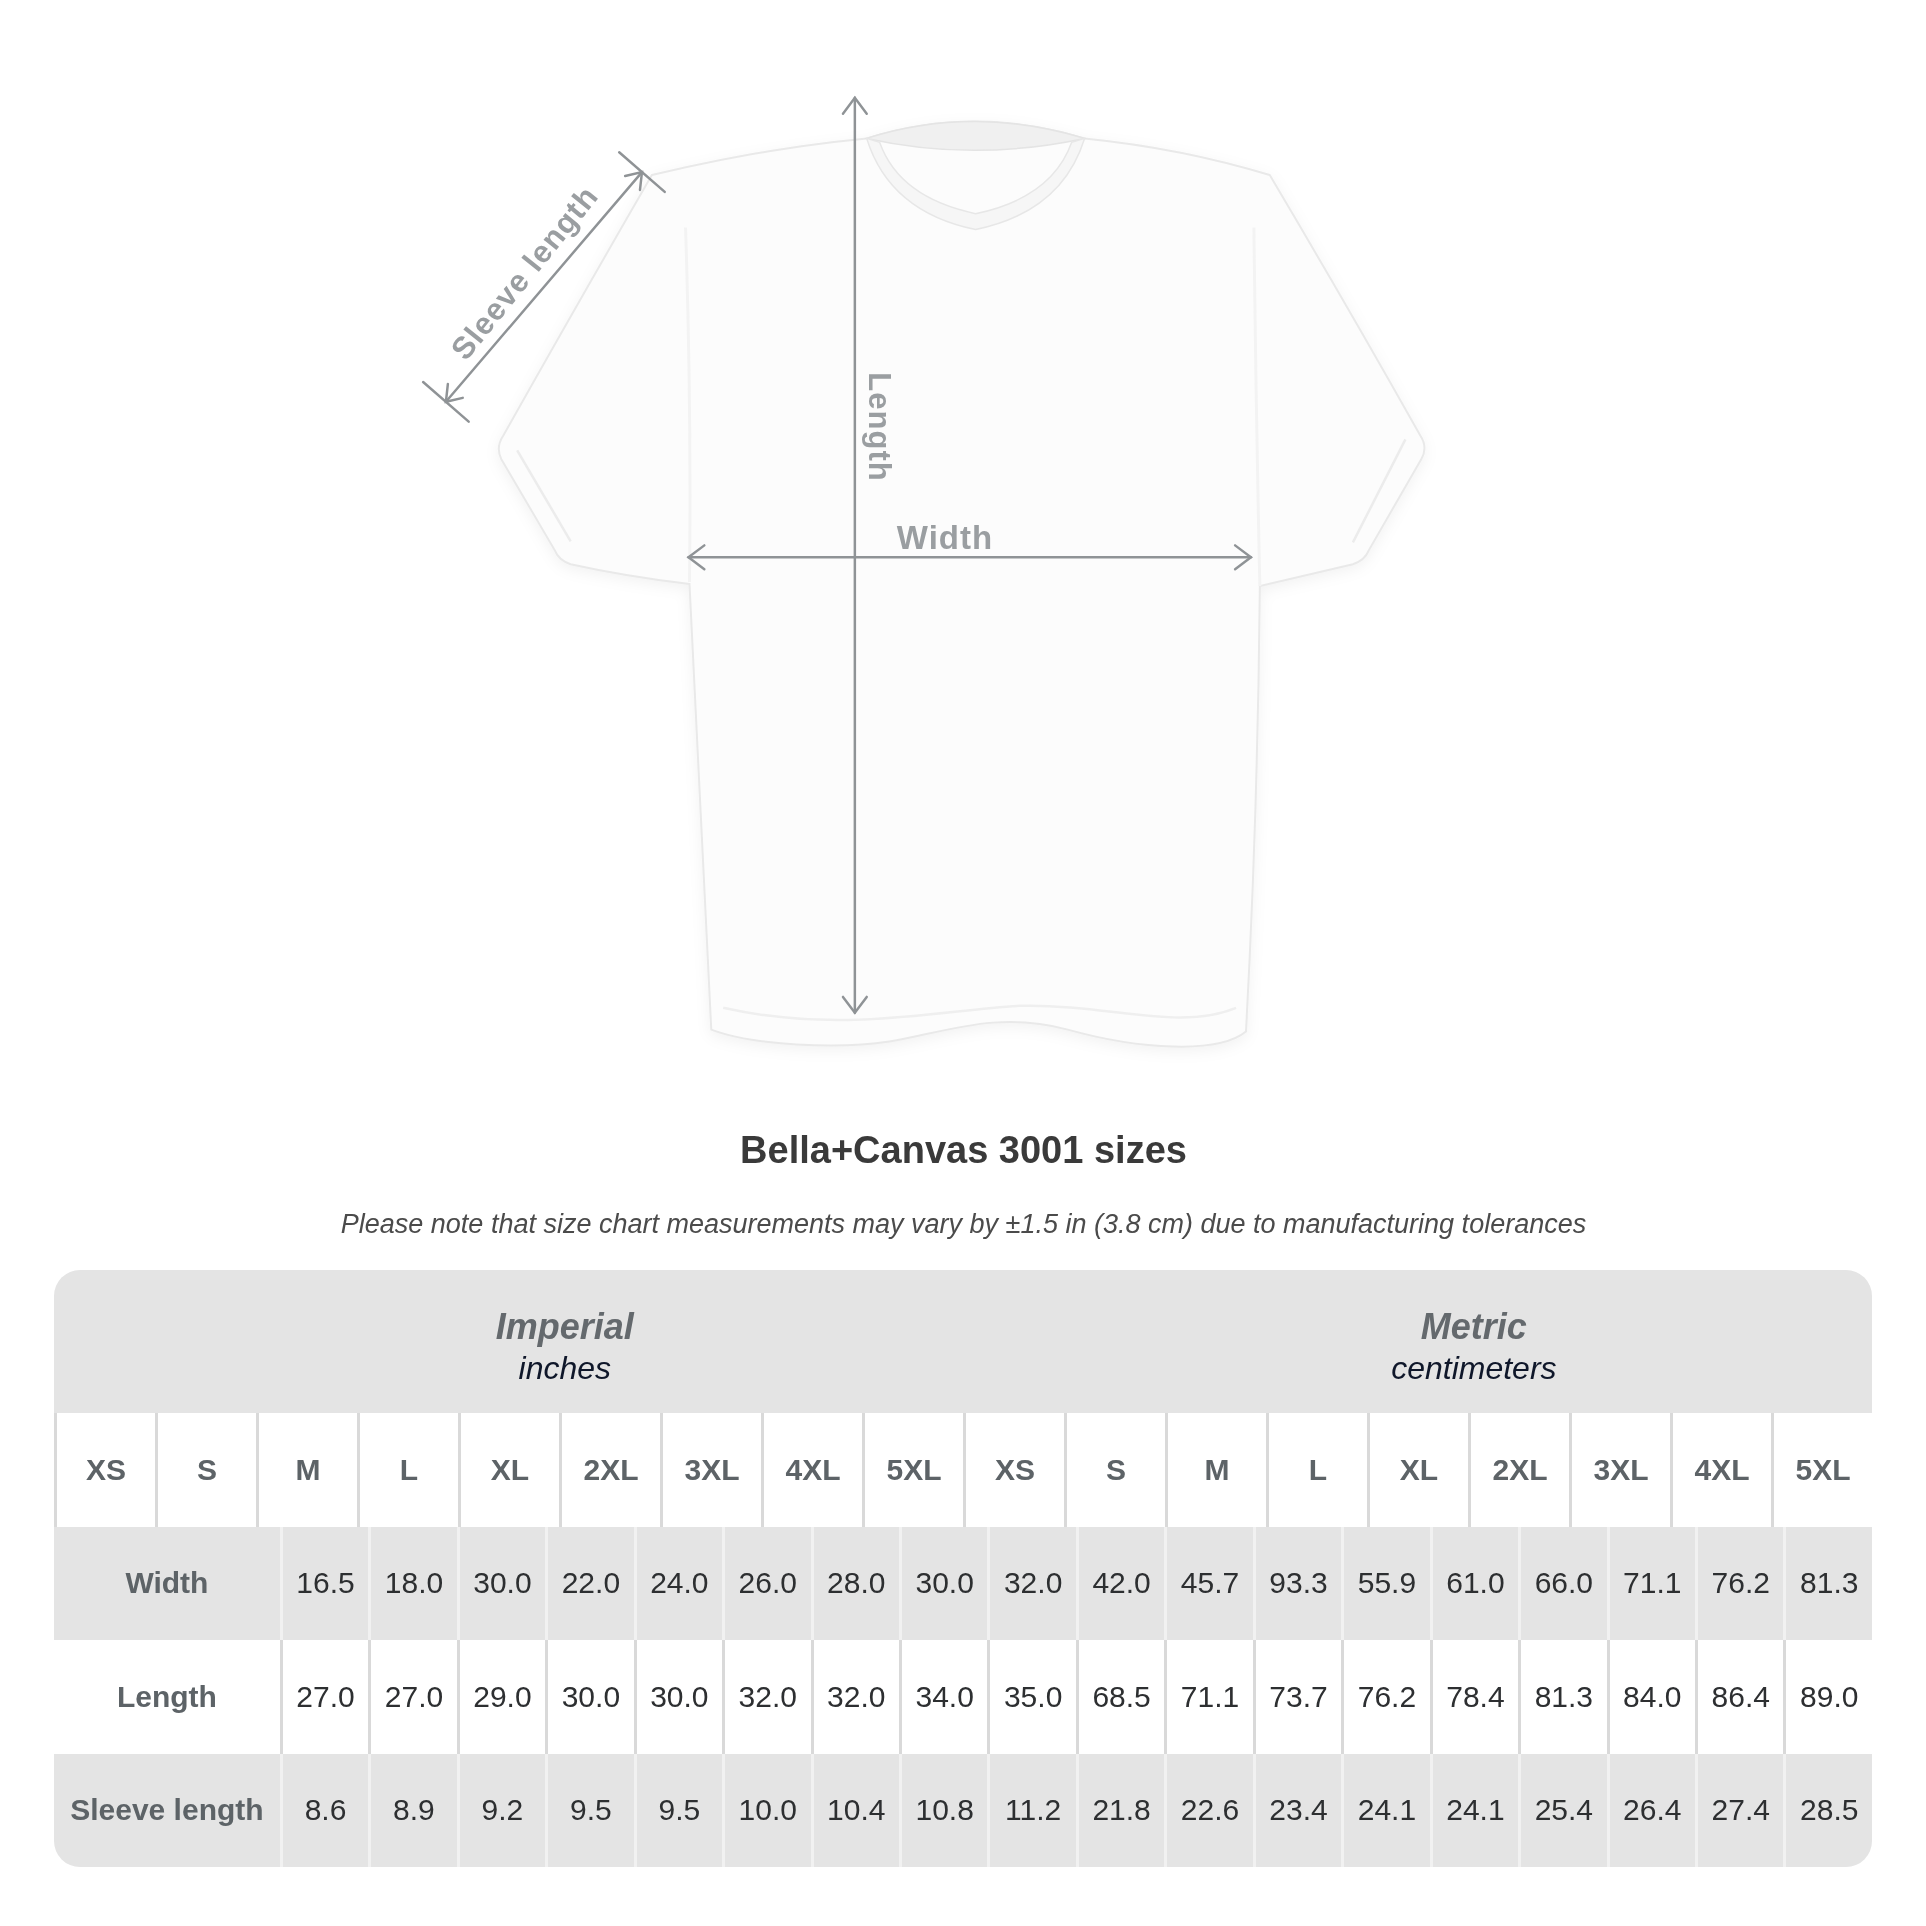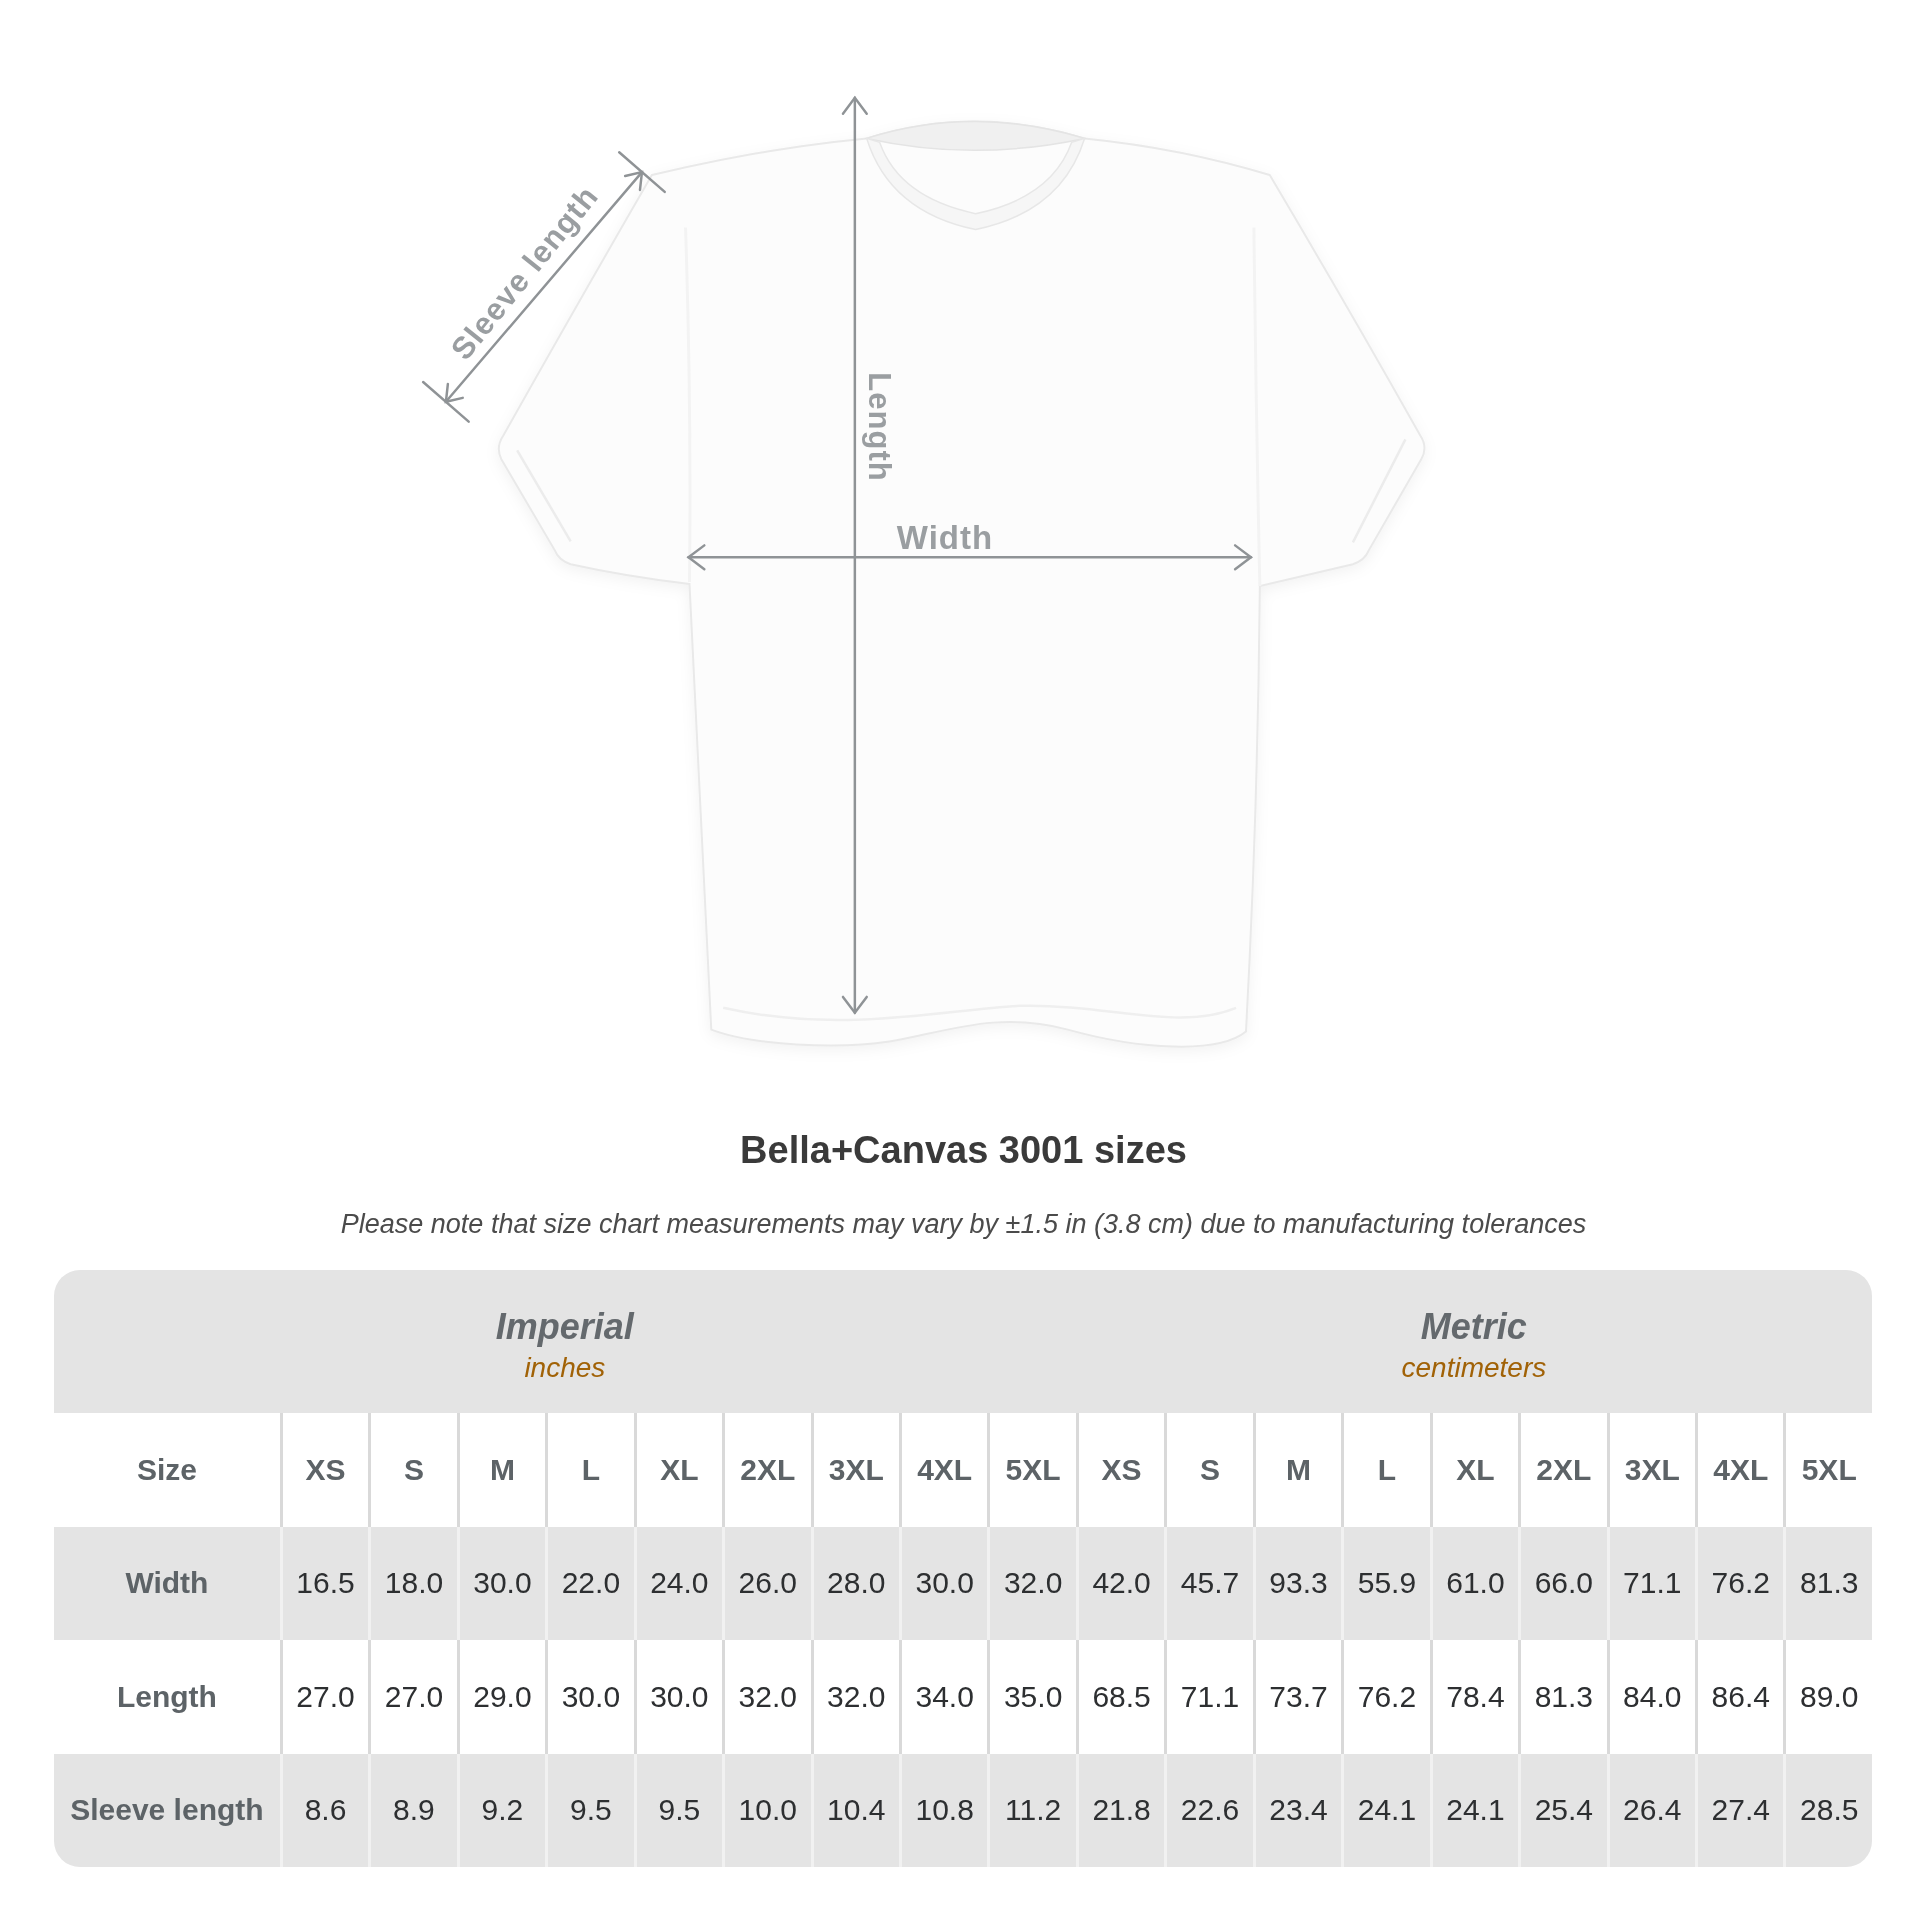--- a/index.html
+++ b/index.html
@@ -36,21 +36,21 @@
     border-radius:26px;overflow:hidden;background:#ffffff;
   }
   .unit-band{
     position:absolute;left:0;top:0;width:100%;height:143px;
     background:var(--band-gray,#e4e4e4);display:flex;
   }
   .unit-section{display:flex;flex-direction:column;align-items:center;justify-content:flex-start;padding-top:36px;}
   .unit-imperial{width:56.2%;}
   .unit-metric{width:43.8%;}
   .unit-title{font-size:36px;line-height:42px;font-weight:bold;font-style:italic;color:#64696d;}
-  .unit-sub{font-size:28px;line-height:40px;font-style:italic;color:#a16207;}
+  .unit-sub{font-size:32px;line-height:40px;font-style:italic;color:#0f172a;}
 
   .size-grid{position:absolute;left:0;top:143px;right:0;bottom:0;display:flex;flex-direction:column;}
   .grid-row{flex:1;display:flex;align-items:stretch;}
   .row-white{background:#ffffff;--sep:#d9d9d9;}
   .row-gray{background:var(--band-gray,#e4e4e4);--sep:#f1f1f1;}
   .cell{display:flex;align-items:center;justify-content:center;}
   .label-cell{width:12.42%;font-size:30px;font-weight:bold;color:#5d6367;}
   .data-cell{flex:1;border-left:3px solid var(--sep);font-size:30px;color:#2d2f31;}
   .size-cell{font-weight:bold;color:#5d6367;}
 </style>
@@ -127,21 +127,20 @@
       <div class="unit-title">Imperial</div>
       <div class="unit-sub">inches</div>
     </div>
     <div class="unit-section unit-metric">
       <div class="unit-title">Metric</div>
       <div class="unit-sub">centimeters</div>
     </div>
   </div>
   <div class="size-grid" id="size-grid">
       <div class="grid-row row-white">
-        <div class="cell label-cell">Size</div>
         <div class="cell data-cell size-cell">XS</div>
         <div class="cell data-cell size-cell">S</div>
         <div class="cell data-cell size-cell">M</div>
         <div class="cell data-cell size-cell">L</div>
         <div class="cell data-cell size-cell">XL</div>
         <div class="cell data-cell size-cell">2XL</div>
         <div class="cell data-cell size-cell">3XL</div>
         <div class="cell data-cell size-cell">4XL</div>
         <div class="cell data-cell size-cell">5XL</div>
         <div class="cell data-cell size-cell">XS</div>

